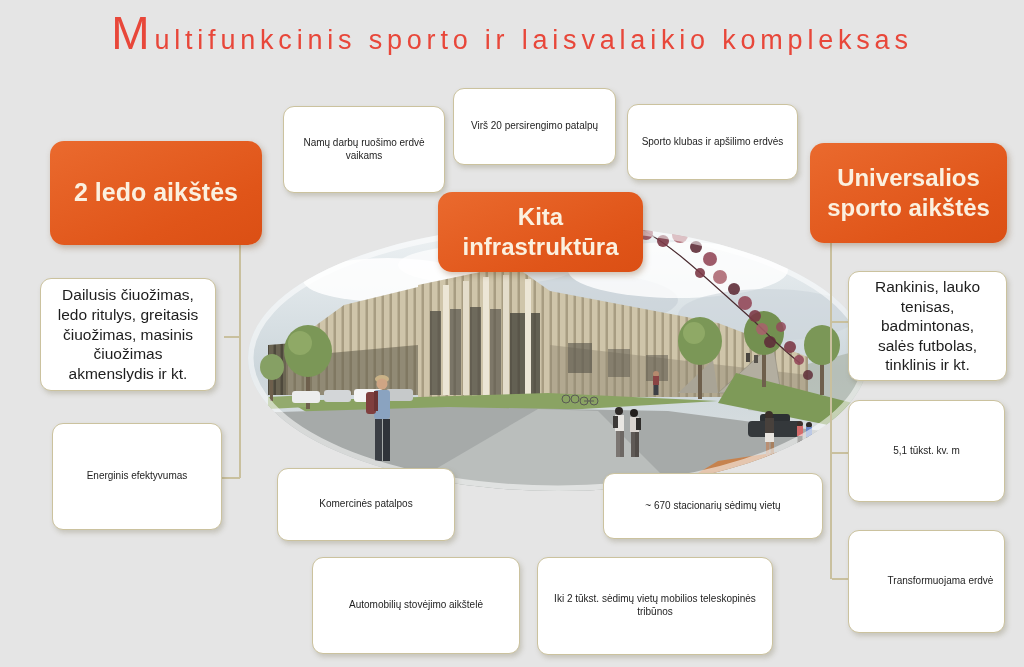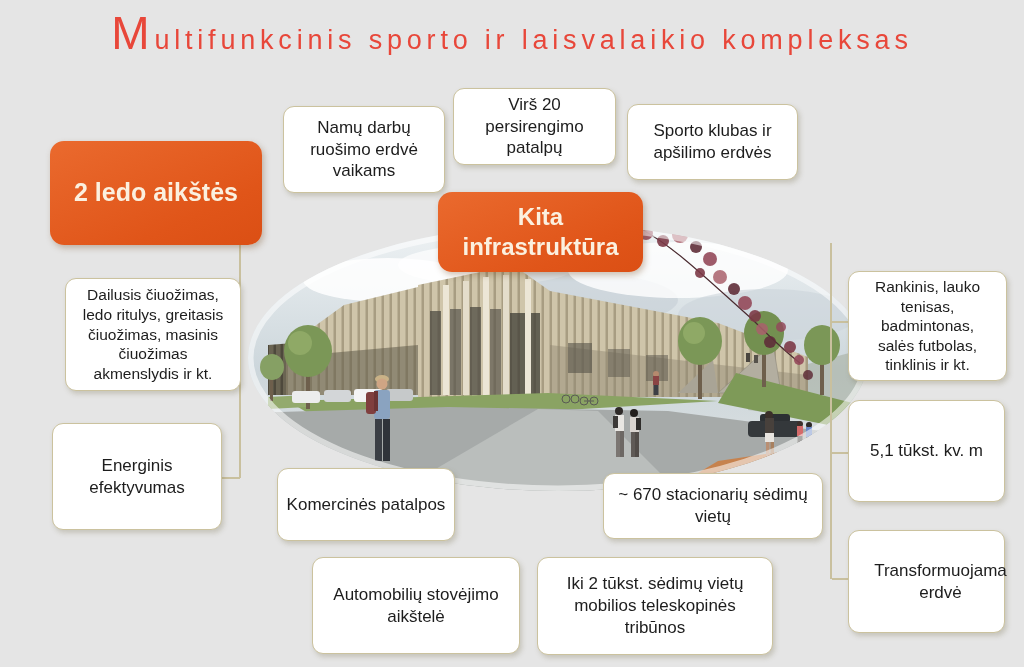--- a/index.html
+++ b/index.html
@@ -9,29 +9,29 @@
   
   .title{position:absolute;left:0;top:10px;width:1024px;text-align:center;
          color:#E8473A;letter-spacing:0.30em;white-space:nowrap;}
   .title .lead{font-size:46px;font-weight:400;line-height:1;}
   .title .rest{font-size:27px;font-weight:400;}
 
   
   .node{position:absolute;display:flex;align-items:center;justify-content:center;
         text-align:center;box-sizing:border-box;z-index:3;}
   .white{background:#ffffff;border:1.6px solid #CBC29E;border-radius:11px;
-         color:#1d1d1d;font-size:17px;line-height:1.28;padding:6px 8px;
+         color:#1d1d1d;font-size:10px;line-height:1.28;padding:6px 8px;
          box-shadow:2px 3px 5px rgba(120,110,80,.28);}
   .orange{background:linear-gradient(155deg,#EA6A2E 0%,#E05519 70%,#DB4F14 100%);
           border-radius:14px;color:#FBF0DF;font-weight:700;
           box-shadow:2px 3px 6px rgba(120,80,40,.35);padding:6px 10px;line-height:1.25;}
 
   
   .b-ice       {left:50px;  top:141px; width:212px; height:104px; font-size:25px;}
-  .b-ice-act   {left:65px;  top:278px; width:176px; height:113px; font-size:15.5px;}
+  .b-ice-act   {left:40px;  top:278px; width:176px; height:113px; font-size:15.5px;}
   .b-energy    {left:52px;  top:423px; width:170px; height:107px;}
   .b-homework  {left:283px; top:106px; width:162px; height:87px;}
   .b-changing  {left:453px; top:88px;  width:163px; height:77px;}
   .b-club      {left:627px; top:104px; width:171px; height:76px;}
   .b-kita      {left:438px; top:192px; width:205px; height:80px; font-size:24px;}
   .b-universal {left:810px; top:143px; width:197px; height:100px; font-size:24px;}
   .b-court     {left:848px; top:271px; width:159px; height:110px; font-size:15.5px; line-height:1.26; padding:4px 18px;}
   .b-area      {left:848px; top:400px; width:157px; height:102px;}
   .b-transform {left:848px; top:530px; width:157px; height:103px;padding-left:36px;}
   .b-commercial{left:277px; top:468px; width:178px; height:73px;}
@@ -245,20 +245,23 @@
   <div class="conn" style="left:832px;top:321px;width:16px;height:2px;"></div>
   <div class="conn" style="left:832px;top:452px;width:16px;height:2px;"></div>
   <div class="conn" style="left:832px;top:578px;width:16px;height:2px;"></div>
 
   <div class="node orange b-ice">
     <span>2 ledo aikštės</span>
   </div>
   <div class="node orange b-kita">
     <span>Kita infrastruktūra</span>
   </div>
+  <div class="node orange b-universal">
+    <span>Universalios sporto aikštės</span>
+  </div>
 
   <div class="node white b-homework">
     <span>Namų darbų ruošimo erdvė vaikams</span>
   </div>
   <div class="node white b-changing">
     <span>Virš 20 persirengimo patalpų</span>
   </div>
   <div class="node white b-club">
     <span>Sporto klubas ir apšilimo erdvės</span>
   </div>

